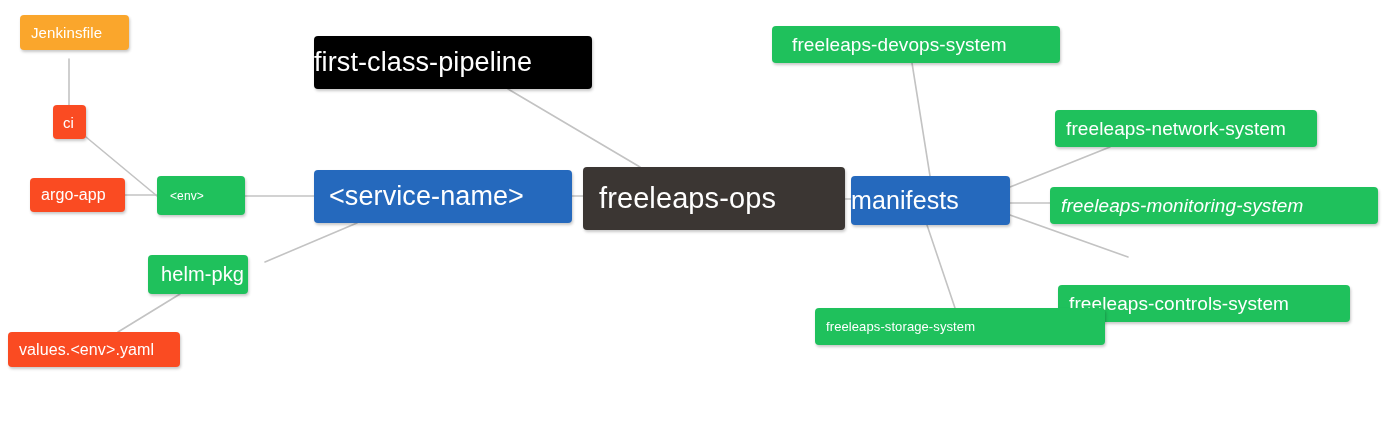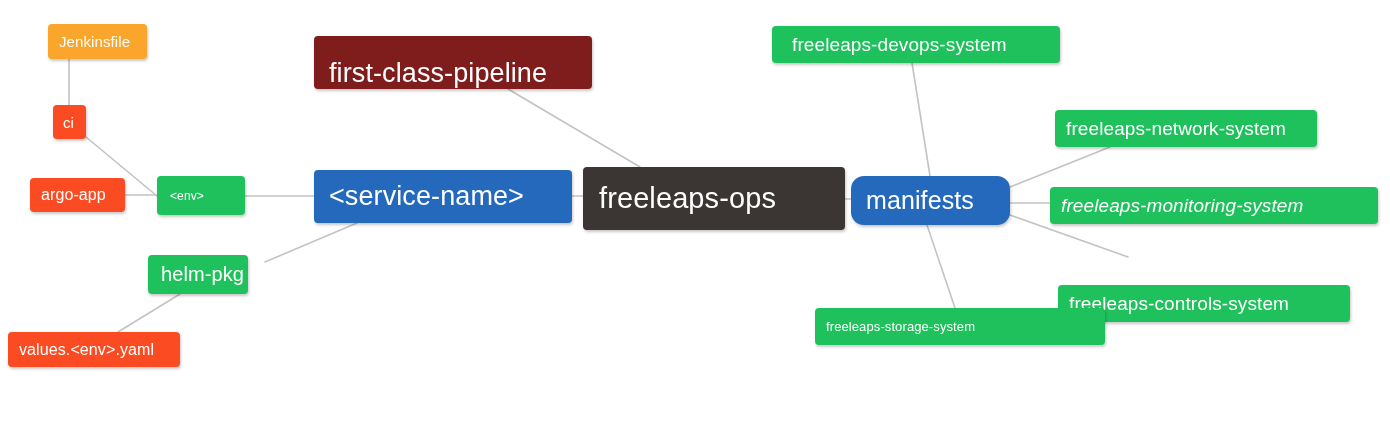--- a/index.html
+++ b/index.html
@@ -59,48 +59,48 @@
       <line x1="508" y1="89" x2="640" y2="167" stroke="#c3c3c3" stroke-width="1.6" stroke-linecap="round"></line>
       <line x1="572" y1="196" x2="583" y2="196" stroke="#c3c3c3" stroke-width="1.6" stroke-linecap="round"></line>
       <line x1="845" y1="199" x2="851" y2="199" stroke="#c3c3c3" stroke-width="1.6" stroke-linecap="round"></line>
       <line x1="930" y1="176" x2="912" y2="63" stroke="#c3c3c3" stroke-width="1.6" stroke-linecap="round"></line>
       <line x1="1010" y1="187" x2="1110" y2="147" stroke="#c3c3c3" stroke-width="1.6" stroke-linecap="round"></line>
       <line x1="1010" y1="203" x2="1050" y2="203" stroke="#c3c3c3" stroke-width="1.6" stroke-linecap="round"></line>
       <line x1="1010" y1="215" x2="1128" y2="257" stroke="#c3c3c3" stroke-width="1.6" stroke-linecap="round"></line>
       <line x1="927" y1="225" x2="955" y2="308" stroke="#c3c3c3" stroke-width="1.6" stroke-linecap="round"></line>
     </svg>
   <div id="node-layer">
-      <div class="node" style="left: 20px; top: 24px; width: 99px; height: 35px; background: rgb(250, 166, 44); padding-left: 11px; padding-right: 11px; font-size: 15px; margin-left: 28px;">
+      <div class="node" style="left: 20px; top: 15px; width: 109px; height: 35px; background: rgb(250, 166, 44); padding-left: 11px; padding-right: 11px; font-size: 15px;">
         <span class="node-label">Jenkinsfile</span>
       </div>
       <div class="node" style="left: 53px; top: 105px; width: 33px; height: 34px; background: rgb(250, 75, 34); padding-left: 10px; padding-right: 10px; font-size: 15px;">
         <span class="node-label">ci</span>
       </div>
       <div class="node" style="left: 30px; top: 178px; width: 95px; height: 34px; background: rgb(250, 75, 34); padding-left: 11px; padding-right: 11px; font-size: 16px; justify-content: center;">
         <span class="node-label">argo-app</span>
       </div>
       <div class="node" style="left: 157px; top: 176px; width: 88px; height: 39px; background: rgb(31, 193, 92); padding-left: 13px; padding-right: 13px; font-size: 12px;">
         <span class="node-label">&lt;env&gt;</span>
       </div>
       <div class="node" style="left: 148px; top: 255px; width: 100px; height: 39px; background: rgb(31, 193, 92); padding-left: 13px; padding-right: 13px; font-size: 20px;">
         <span class="node-label">helm-pkg</span>
       </div>
       <div class="node" style="left: 8px; top: 332px; width: 172px; height: 35px; background: rgb(250, 75, 34); padding-left: 11px; padding-right: 11px; font-size: 16px;">
         <span class="node-label">values.&lt;env&gt;.yaml</span>
       </div>
-      <div class="node" style="left: 314px; top: 36px; width: 278px; height: 53px; background: #7f1d1d; padding-left: 15px; padding-right: 15px; font-size: 27px; align-items: flex-end;">
+      <div class="node" style="left: 314px; top: 36px; width: 278px; height: 53px; background: #000000; padding-right: 15px; font-size: 27px;">
         <span class="node-label">first-class-pipeline</span>
       </div>
       <div class="node" style="left: 314px; top: 170px; width: 258px; height: 53px; background: rgb(37, 105, 189); padding-left: 15px; padding-right: 15px; font-size: 27px;">
         <span class="node-label">&lt;service-name&gt;</span>
       </div>
       <div class="node" style="left: 583px; top: 167px; width: 262px; height: 63px; background: rgb(59, 54, 51); padding-left: 16px; padding-right: 16px; font-size: 29px;">
         <span class="node-label">freeleaps-ops</span>
       </div>
-      <div class="node" style="left: 851px; top: 176px; width: 159px; height: 49px; background: rgb(37, 105, 189); padding-left: 15px; padding-right: 15px; font-size: 25px; border-radius: 13px;">
+      <div class="node" style="left: 851px; top: 176px; width: 159px; height: 49px; background: rgb(37, 105, 189); padding-right: 15px; font-size: 25px;">
         <span class="node-label">manifests</span>
       </div>
       <div class="node" style="left: 772px; top: 26px; width: 288px; height: 37px; background: rgb(31, 193, 92); padding-left: 20px; padding-right: 11px; font-size: 19px;">
         <span class="node-label">freeleaps-devops-system</span>
       </div>
       <div class="node" style="left: 1055px; top: 110px; width: 262px; height: 37px; background: rgb(31, 193, 92); padding-left: 11px; padding-right: 11px; font-size: 19px;">
         <span class="node-label">freeleaps-network-system</span>
       </div>
       <div class="node" style="left: 1050px; top: 187px; width: 328px; height: 37px; background: rgb(31, 193, 92); padding-left: 11px; padding-right: 10px; font-size: 19px; font-style: italic;">
         <span class="node-label">freeleaps-monitoring-system</span>

